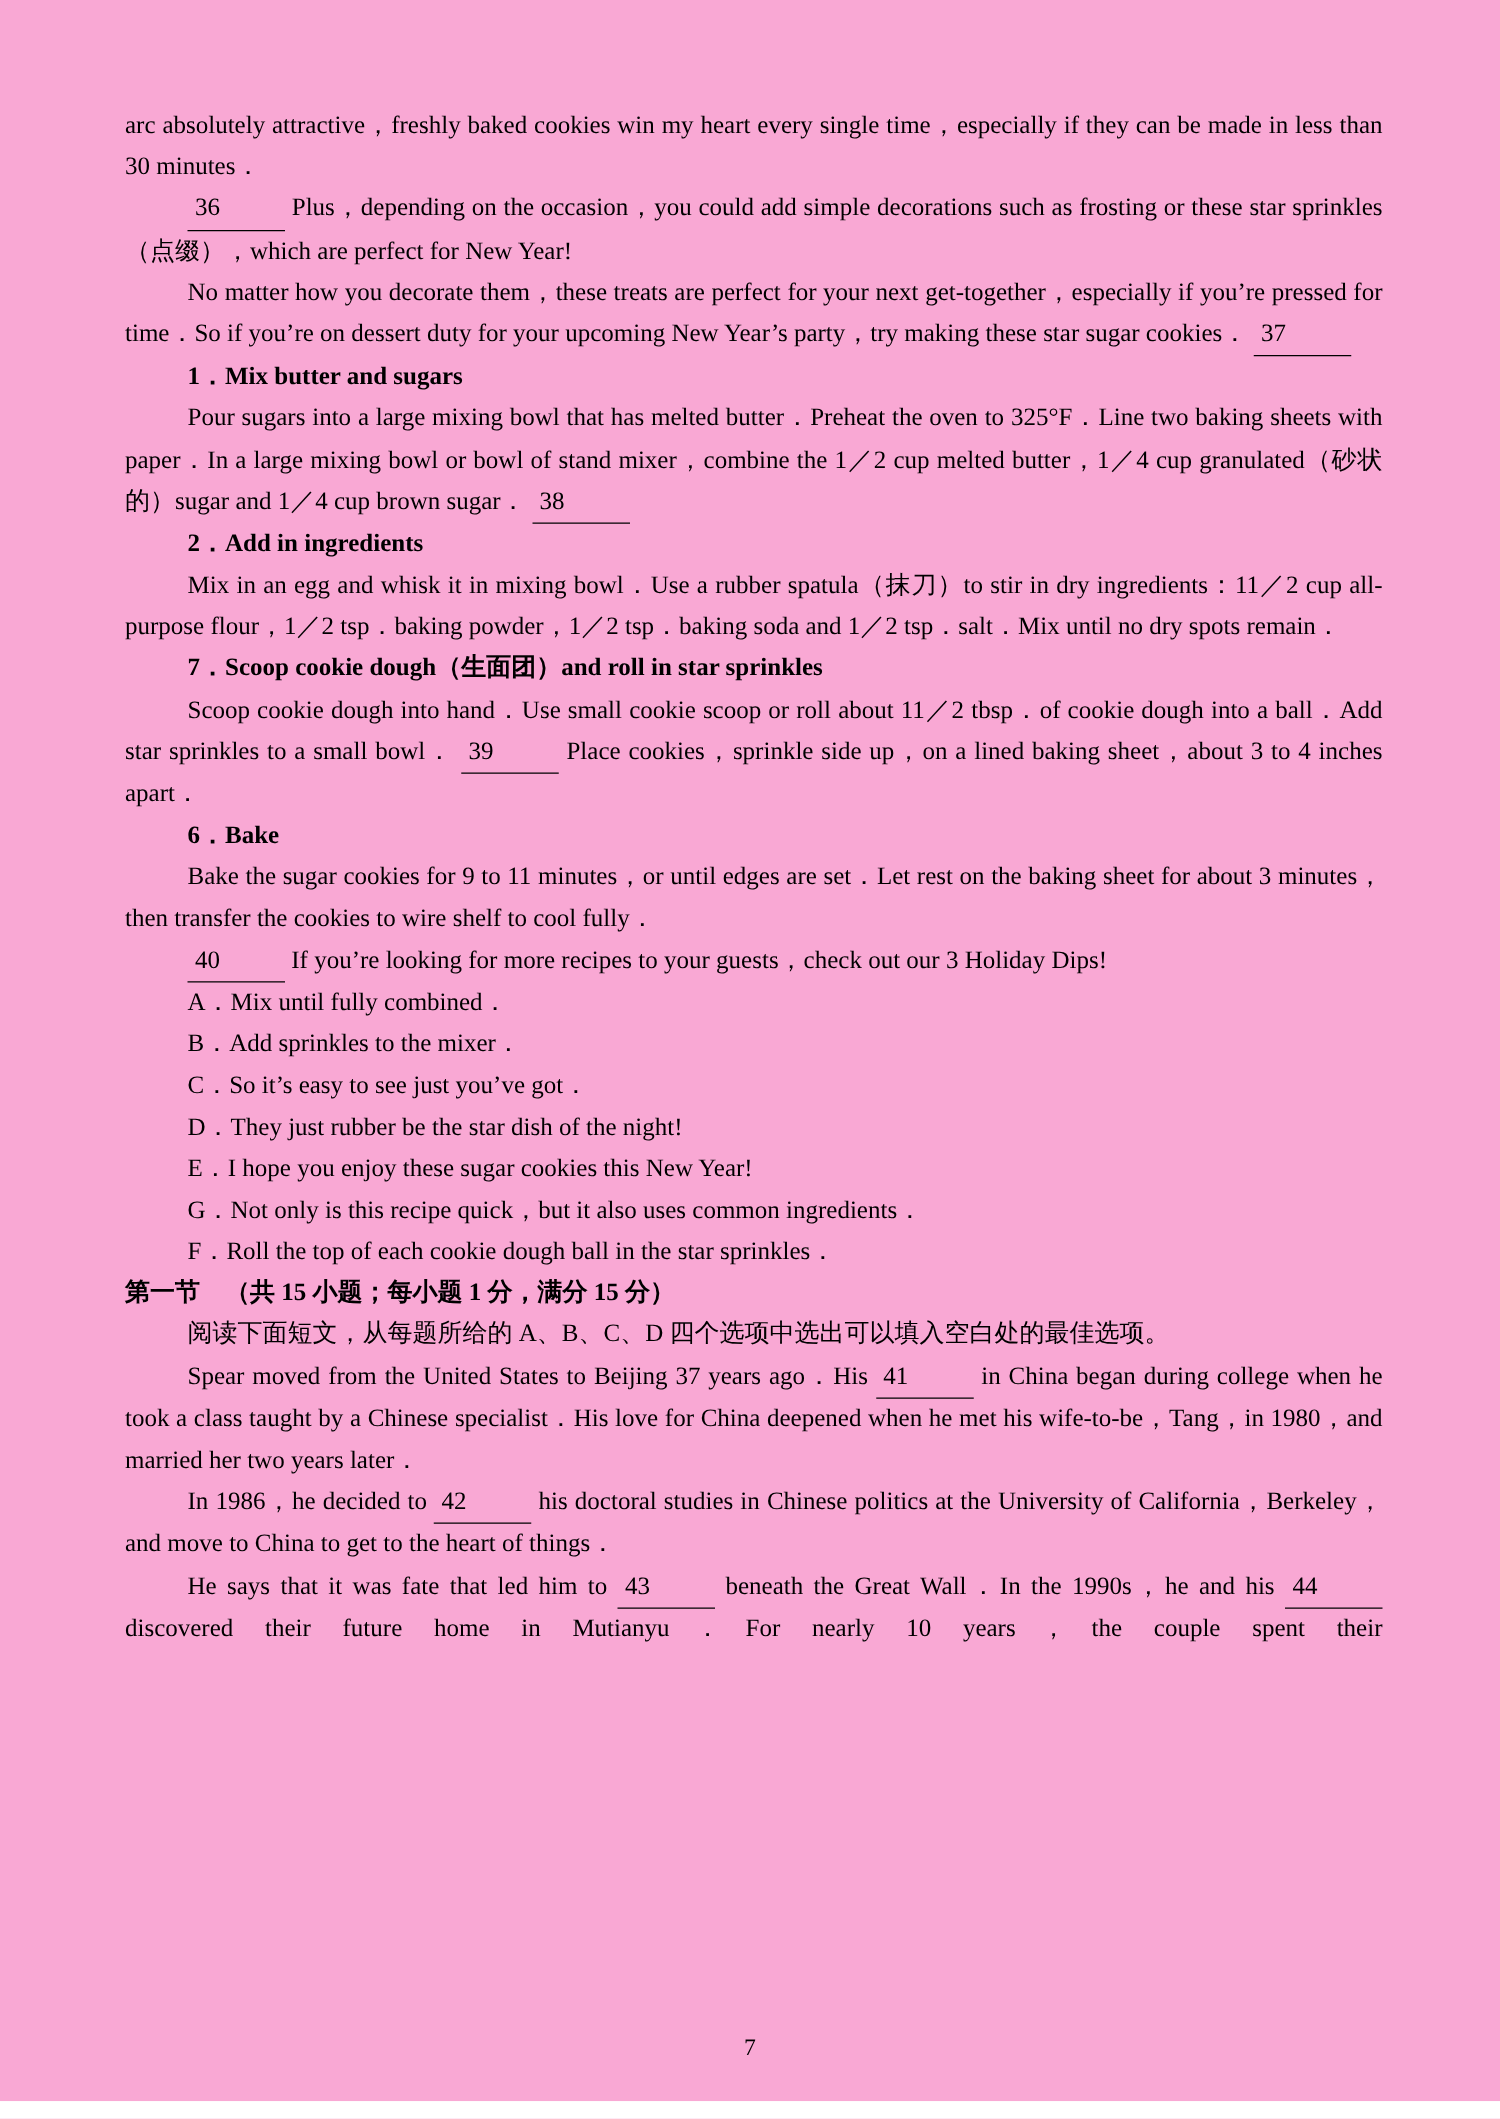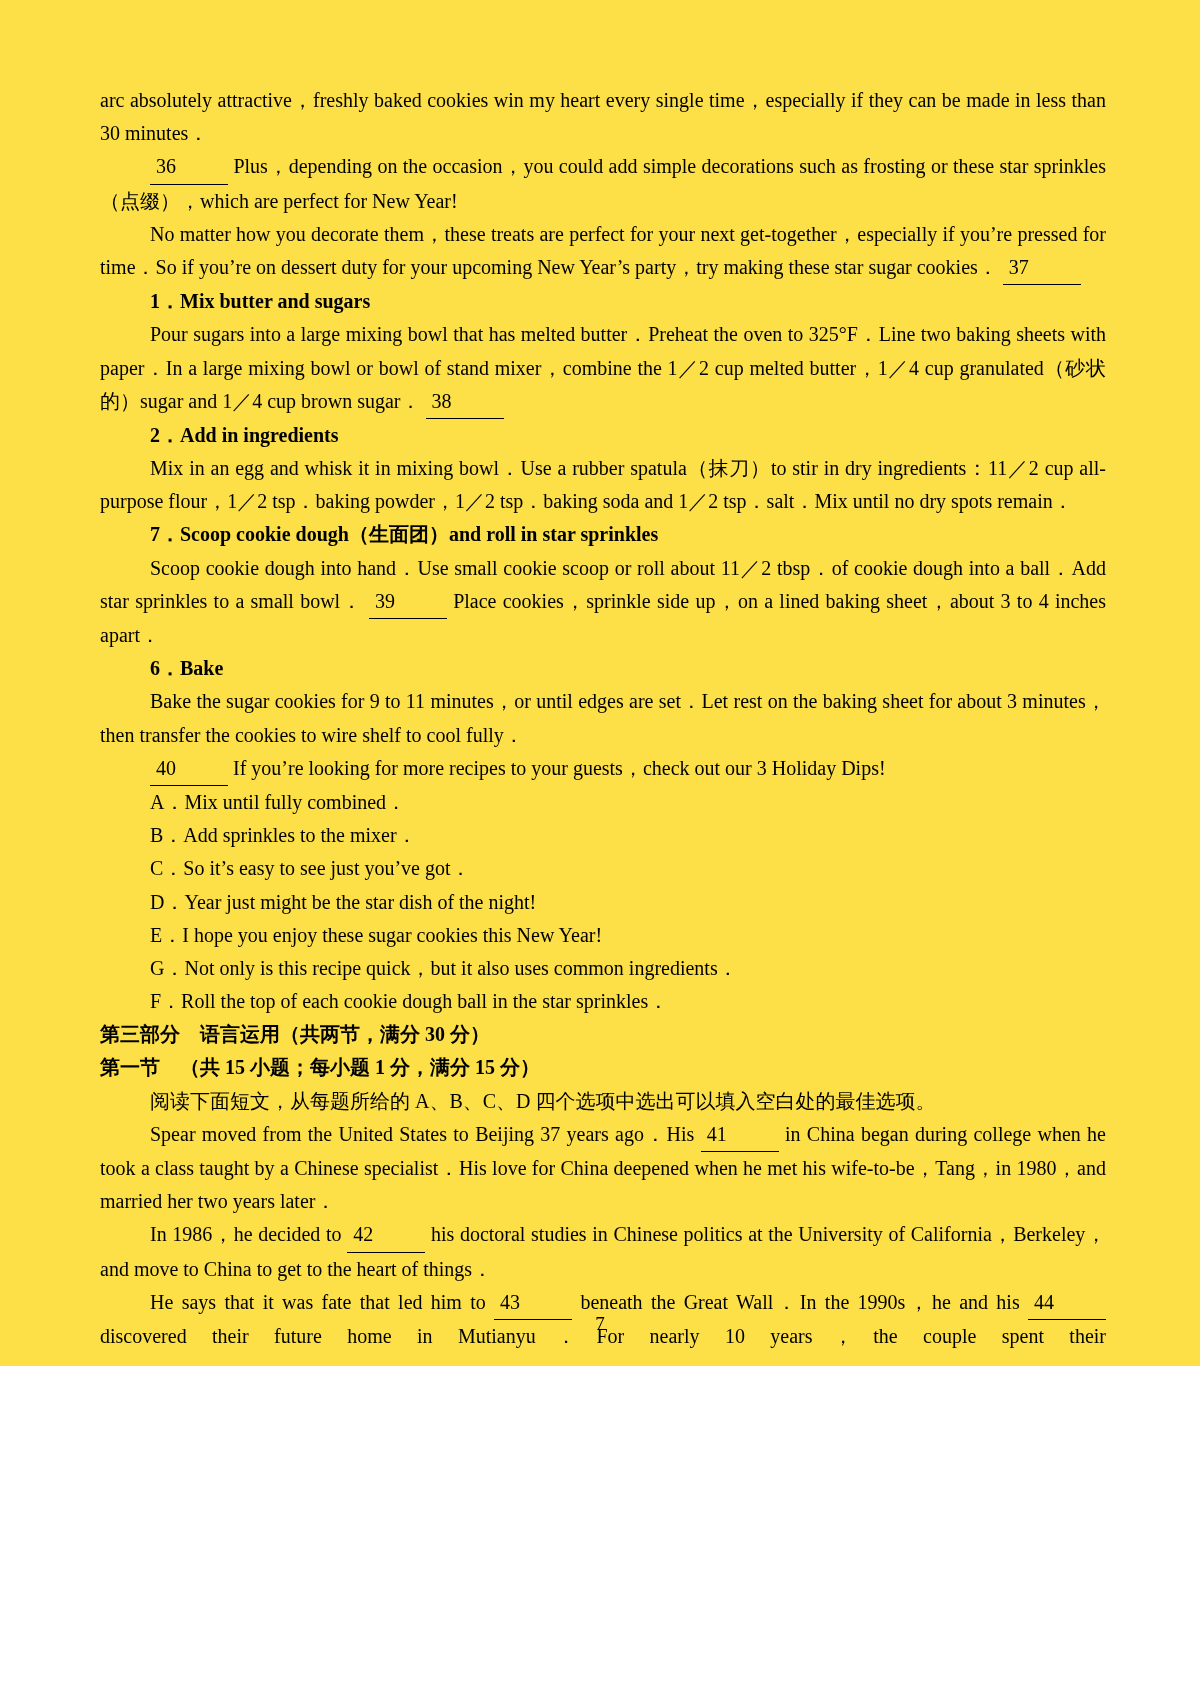--- a/index.html
+++ b/index.html
@@ -1,18 +1,18 @@
 <!DOCTYPE html>
 <html><head>
 <meta charset="utf-8">
 <style>
   html,body{margin:0;padding:0;background:#ffffff;}
   .page{
-    width:1200px;height:1366px;position:relative;margin:0 auto;
-    background:#fde047;color:#000;
+    width:1200px;height:1681px;position:relative;margin:0 auto;
+    background:#f9a8d4;color:#000;
     font-family:"Liberation Serif","DejaVu Serif",serif;
     font-size:20px;line-height:1.66;overflow:hidden;text-decoration:underline;
   }
   .content{position:absolute;top:84px;left:100px;width:1006px;}
   .content p{margin:0;text-align:justify;}
   .indent{text-indent:2.5em;}
   .heading{font-weight:bold;}
   .option{text-indent:2.5em;}
   .section{font-weight:bold;}
   .justify-last{text-align-last:justify;}
@@ -39,25 +39,24 @@
       <p class="heading indent">2．Add in ingredients</p>
       <p class="body indent">Mix in an egg and whisk it in mixing bowl．Use a rubber spatula（抹刀）to stir in dry ingredients：11／2 cup all-purpose flour，1／2 tsp．baking powder，1／2 tsp．baking soda and 1／2 tsp．salt．Mix until no dry spots remain．</p>
       <p class="heading indent">7．Scoop cookie dough（生面团）and roll in star sprinkles</p>
       <p class="body indent">Scoop cookie dough into hand．Use small cookie scoop or roll about 11／2 tbsp．of cookie dough into a ball．Add star sprinkles to a small bowl． <span class="blank">39</span> Place cookies，sprinkle side up，on a lined baking sheet，about 3 to 4 inches apart．</p>
       <p class="heading indent">6．Bake</p>
       <p class="body indent">Bake the sugar cookies for 9 to 11 minutes，or until edges are set．Let rest on the baking sheet for about 3 minutes，then transfer the cookies to wire shelf to cool fully．</p>
       <p class="body indent"><span class="blank">40</span> If you’re looking for more recipes to your guests，check out our 3 Holiday Dips!</p>
       <p class="option">A．Mix until fully combined．</p>
       <p class="option">B．Add sprinkles to the mixer．</p>
       <p class="option">C．So it’s easy to see just you’ve got．</p>
-      <p class="option">D．Year just might be the star dish of the night!</p>
+      <p class="option">D．They just rubber be the star dish of the night!</p>
       <p class="option">E．I hope you enjoy these sugar cookies this New Year!</p>
       <p class="option">G．Not only is this recipe quick，but it also uses common ingredients．</p>
       <p class="option">F．Roll the top of each cookie dough ball in the star sprinkles．</p>
-      <p class="section">第三部分　语言运用（共两节，满分 30 分）</p>
       <p class="section">第一节　（共 15 小题；每小题 1 分，满分 15 分）</p>
       <p class="body indent">阅读下面短文，从每题所给的 A、B、C、D 四个选项中选出可以填入空白处的最佳选项。</p>
       <p class="body indent">Spear moved from the United States to Beijing 37 years ago．His <span class="blank">41</span> in China began during college when he took a class taught by a Chinese specialist．His love for China deepened when he met his wife-to-be，Tang，in 1980，and married her two years later．</p>
       <p class="body indent">In 1986，he decided to <span class="blank">42</span> his doctoral studies in Chinese politics at the University of California，Berkeley，and move to China to get to the heart of things．</p>
       <p class="body indent justify-last">He says that it was fate that led him to <span class="blank">43</span> beneath the Great Wall．In the 1990s，he and his <span class="blank">44</span> discovered their future home in Mutianyu．For nearly 10 years，the couple spent their</p>
     </div>
   <div class="page-num">7</div>
 </div>
 
 </body></html>

